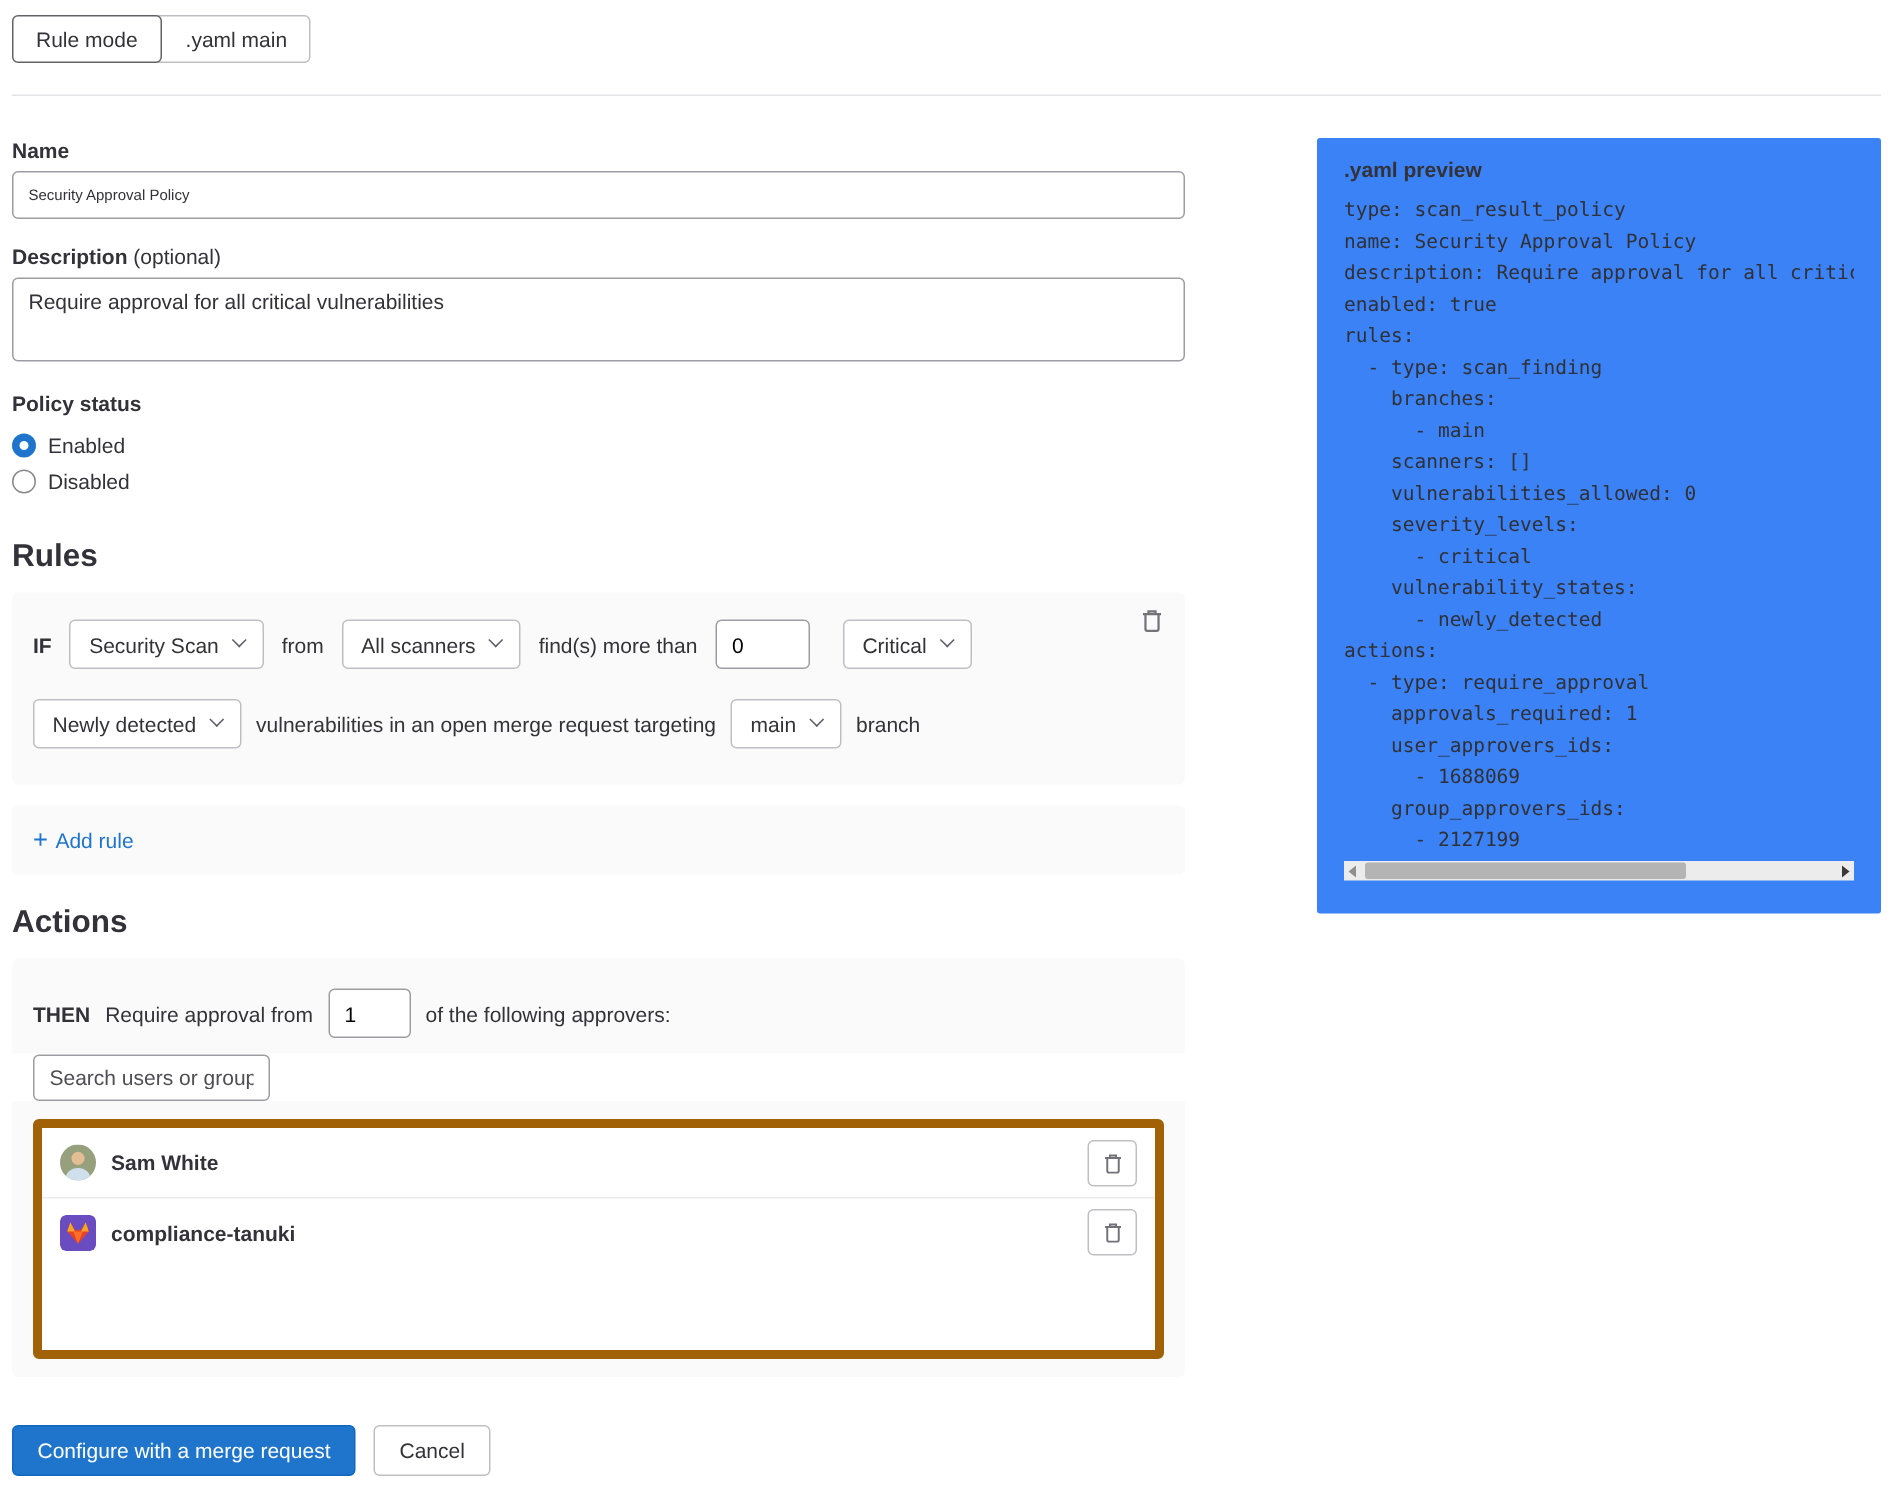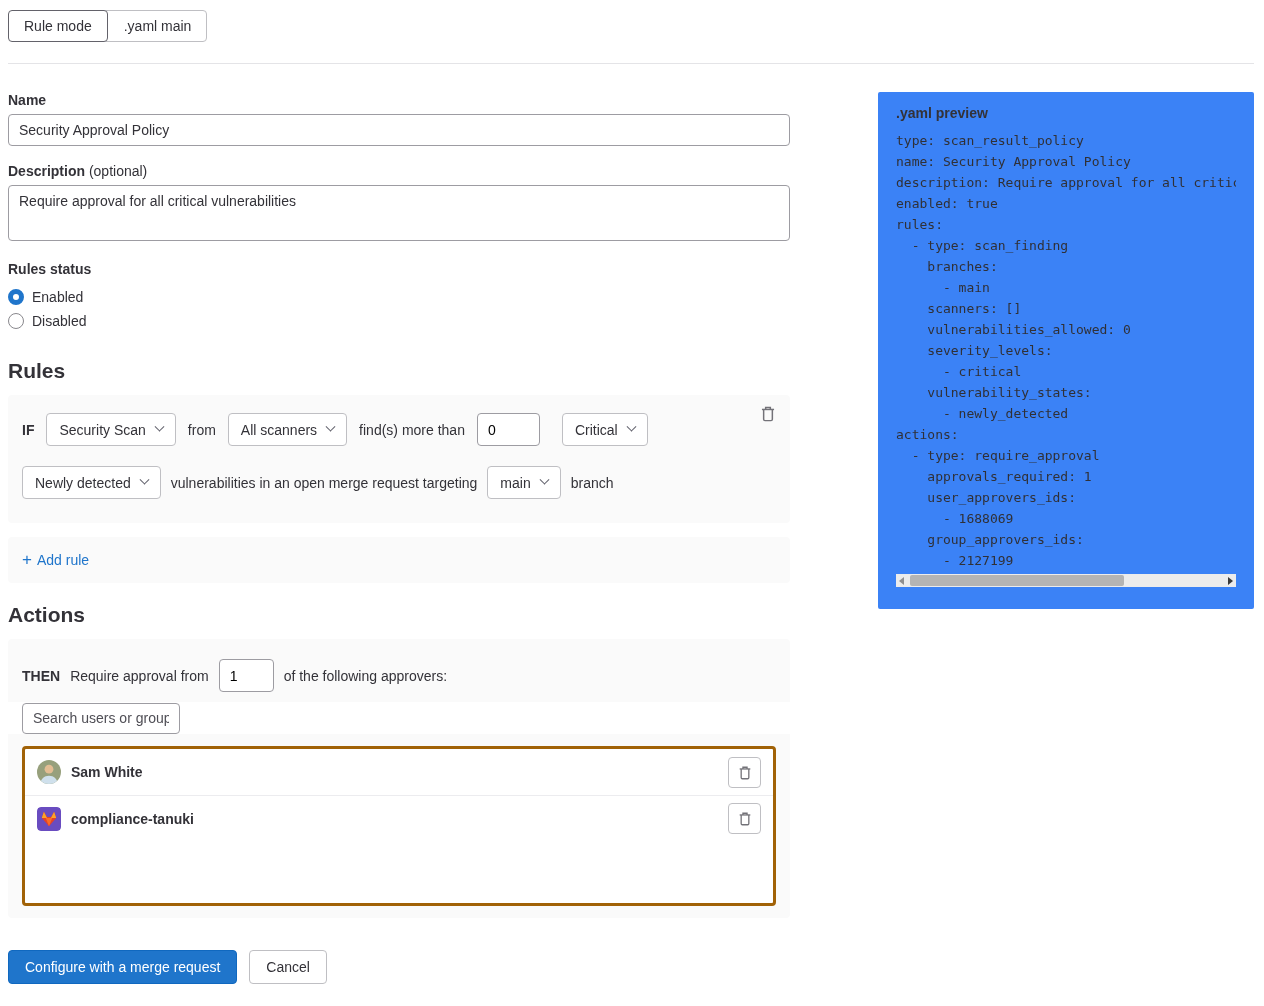--- a/index.html
+++ b/index.html
@@ -31,21 +31,21 @@
   
   .main { display: flex; margin-top: 28px; }
   .left-col { width: 782px; flex: 0 0 782px; }
   .right-col { width: 376px; margin-left: 88px; }
 
   
   .field-label { font-weight: 700; margin-bottom: 6px; font-size: 14px; }
   .optional { font-weight: 400; color: #333238; }
   .text-input {
     width: 100%; height: 32px; border: 1px solid #9d9ca2; border-radius: 4px;
-    padding: 0 10px; font-family: inherit; font-size: 14px; color: #333238; background: #fff;
+    padding: 0 10px; font-family: inherit; font-size: 10px; color: #333238; background: #fff;
   }
   .textarea {
     width: 100%; height: 56px; border: 1px solid #9d9ca2; border-radius: 4px;
     padding: 7px 10px; font-family: inherit; font-size: 14px; color: #333238;
     resize: none; background: #fff;
   }
   .form-block { margin-top: 17px; }
   .radio-row { display: flex; align-items: center; gap: 8px; height: 24px; }
   .radio {
     appearance: none; -webkit-appearance: none;
@@ -100,21 +100,21 @@
   
   .actions-card { padding: 20px 0 12px 0; }
   .then-row { display: flex; align-items: center; gap: 10px; padding: 0 14px; }
   .search-band { background: #fff; margin-top: 10px; padding: 0 14px; height: 32px; display: flex; align-items: center; }
   .search-input {
     width: 158px; height: 31px; border: 1px solid #9d9ca2; border-radius: 4px;
     padding: 0 10px; font-family: inherit; font-size: 14px; background: #fff; color: #333238;
   }
   .search-input::placeholder { color: #4f4e55; opacity: 1; }
   .approver-list {
-    background: #fff; border: 3px solid #a16207; border-radius: 4px;
+    background: #fff; border: 6px solid #a16207; border-radius: 4px;
     margin: 12px 14px 0 14px; min-height: 160px; overflow: hidden; text-align: right;
   }
   .approver-row {
     display: flex; align-items: center; gap: 10px; padding: 7px 12px; height: 46px;
   }
   .approver-row + .approver-row { border-top: 1px solid #ececef; }
   .approver-name { font-weight: 700; }
   .avatar { width: 24px; height: 24px; flex: 0 0 24px; line-height: 0; }
   .avatar.round svg { border-radius: 50%; }
   .avatar.square svg { border-radius: 4px; }
@@ -180,21 +180,21 @@
 
     <div class="form-block">
       <div class="field-label">
         <span>Description</span>
         <span class="optional">(optional)</span>
       </div>
       <textarea class="textarea" style="">Require approval for all critical vulnerabilities</textarea>
     </div>
 
     <div class="form-block">
-      <div class="field-label" style="margin-bottom:8px">Rules status</div>
+      <div class="field-label" style="margin-bottom:8px">Policy status</div>
       <label class="radio-row">
         <input type="radio" name="policy-status" class="radio" checked="" style="">
         <span class="radio-label">Enabled</span>
       </label>
       <label class="radio-row">
         <input type="radio" name="policy-status" class="radio" style="">
         <span class="radio-label">Disabled</span>
       </label>
     </div>
 

